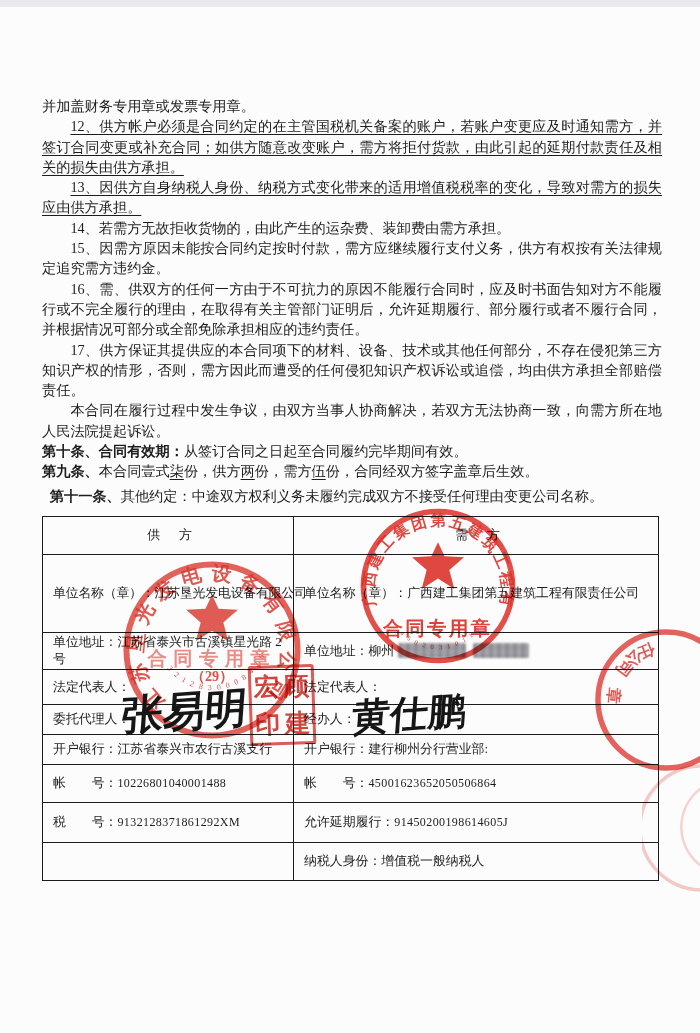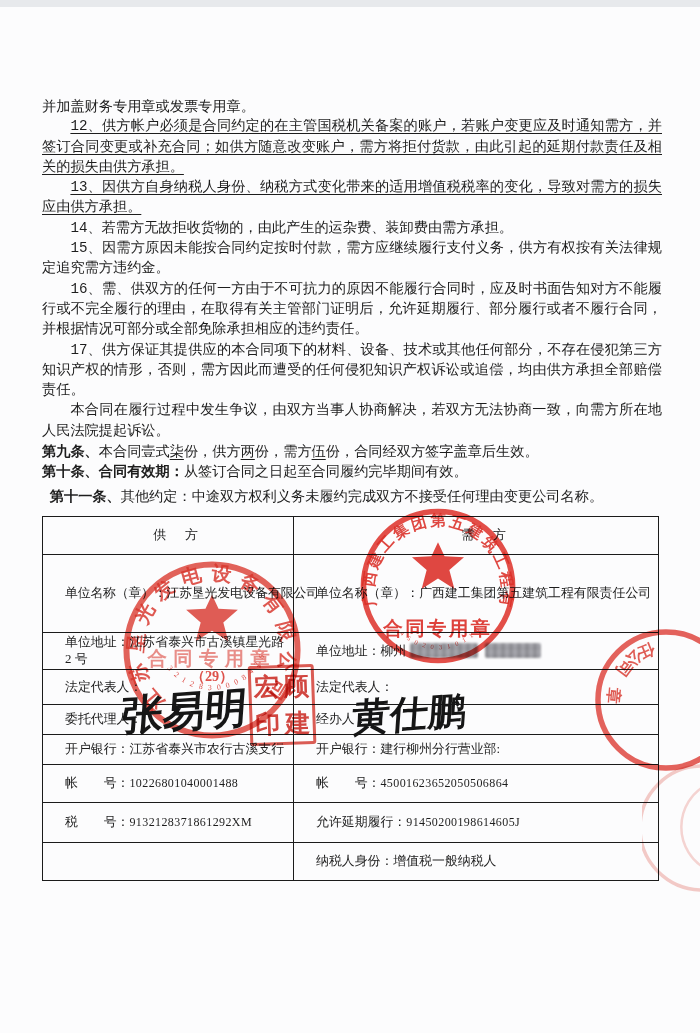--- a/index.html
+++ b/index.html
@@ -8,30 +8,30 @@
     background:#fcfcfd;
     font-family:"Liberation Serif","DejaVu Serif",serif;
     color:#1d1d1d;
   }
   .edge-top{position:absolute;left:0;top:0;width:700px;height:7px;background:#e7e9ec;}
 
   
   .clauses{position:absolute;left:42px;top:96px;width:620px;font-size:14.2px;
            line-height:20.3px;text-align:justify;}
   .clauses p{margin:0;}
-  .clauses p.ind{text-indent:2em;font-family:Liberation Mono, monospace;}
+  .clauses p.ind{text-indent:2em;}
   .clauses p.ind-s{text-indent:0.55em;}
   .clauses p.gap{margin-top:4px;}
   .clauses span.b{font-weight:700;}
   .clauses span.u{text-decoration:underline;text-underline-offset:3px;}
 
   
   table.party{position:absolute;left:42px;top:516px;border-collapse:collapse;
               table-layout:fixed;width:616px;}
-  table.party td{border:1.6px solid #1b1b1b;padding:0 4px 0 22px;font-size:12.9px;
+  table.party td{border:1.6px solid #1b1b1b;padding:0 4px 0 10px;font-size:12.9px;
                  vertical-align:middle;overflow:visible;position:relative;}
   td.hd{text-align:center;font-size:14.6px;letter-spacing:3px;padding-left:0;}
   td.s-name{font-size:12.1px;white-space:nowrap;letter-spacing:-0.2px;}
   td.b-name{font-size:13.9px;line-height:25px;padding-right:16px;}
   .num{font-size:12px;letter-spacing:0.4px;}
 
   .sig{position:absolute;font-size:42px;font-weight:700;color:#161616;
        transform:rotate(-4deg) skewX(-8deg);white-space:nowrap;z-index:6;
        font-family:"Liberation Serif","DejaVu Serif",serif;line-height:1;}
   .sig-left{left:78px;top:-14px;}
@@ -64,22 +64,22 @@
 
   <div class="clauses" id="body-text">
       <p><span>并加盖财务专用章或发票专用章。</span></p>
       <p class="ind"><span class="u">12、供方帐户必须是合同约定的在主管国税机关备案的账户，若账户变更应及时通知需方，并签订合同变更或补充合同；如供方随意改变账户，需方将拒付货款，由此引起的延期付款责任及相关的损失由供方承担。</span></p>
       <p class="ind"><span class="u">13、因供方自身纳税人身份、纳税方式变化带来的适用增值税税率的变化，导致对需方的损失应由供方承担。</span></p>
       <p class="ind"><span>14、若需方无故拒收货物的，由此产生的运杂费、装卸费由需方承担。</span></p>
       <p class="ind"><span>15、因需方原因未能按合同约定按时付款，需方应继续履行支付义务，供方有权按有关法律规定追究需方违约金。</span></p>
       <p class="ind"><span>16、需、供双方的任何一方由于不可抗力的原因不能履行合同时，应及时书面告知对方不能履行或不完全履行的理由，在取得有关主管部门证明后，允许延期履行、部分履行或者不履行合同，并根据情况可部分或全部免除承担相应的违约责任。</span></p>
       <p class="ind"><span>17、供方保证其提供应的本合同项下的材料、设备、技术或其他任何部分，不存在侵犯第三方知识产权的情形，否则，需方因此而遭受的任何侵犯知识产权诉讼或追偿，均由供方承担全部赔偿责任。</span></p>
       <p class="ind"><span>本合同在履行过程中发生争议，由双方当事人协商解决，若双方无法协商一致，向需方所在地人民法院提起诉讼。</span></p>
+      <p><span class="b">第十条、合同有效期：</span><span>从签订合同之日起至合同履约完毕期间有效。</span></p>
       <p><span class="b">第九条、</span><span>本合同壹式</span><span class="u">柒</span><span>份，供方</span><span class="u">两</span><span>份，需方</span><span class="u">伍</span><span>份，合同经双方签字盖章后生效。</span></p>
-      <p><span class="b">第十条、合同有效期：</span><span>从签订合同之日起至合同履约完毕期间有效。</span></p>
       <p class="ind-s gap"><span class="b">第十一条、</span><span>其他约定：中途双方权利义务未履约完成双方不接受任何理由变更公司名称。</span></p>
     </div>
 
   <table class="party">
     <colgroup>
         <col style="width:251px">
         <col style="width:365px">
       </colgroup>
     <tbody>
         <tr style="height:38px">

